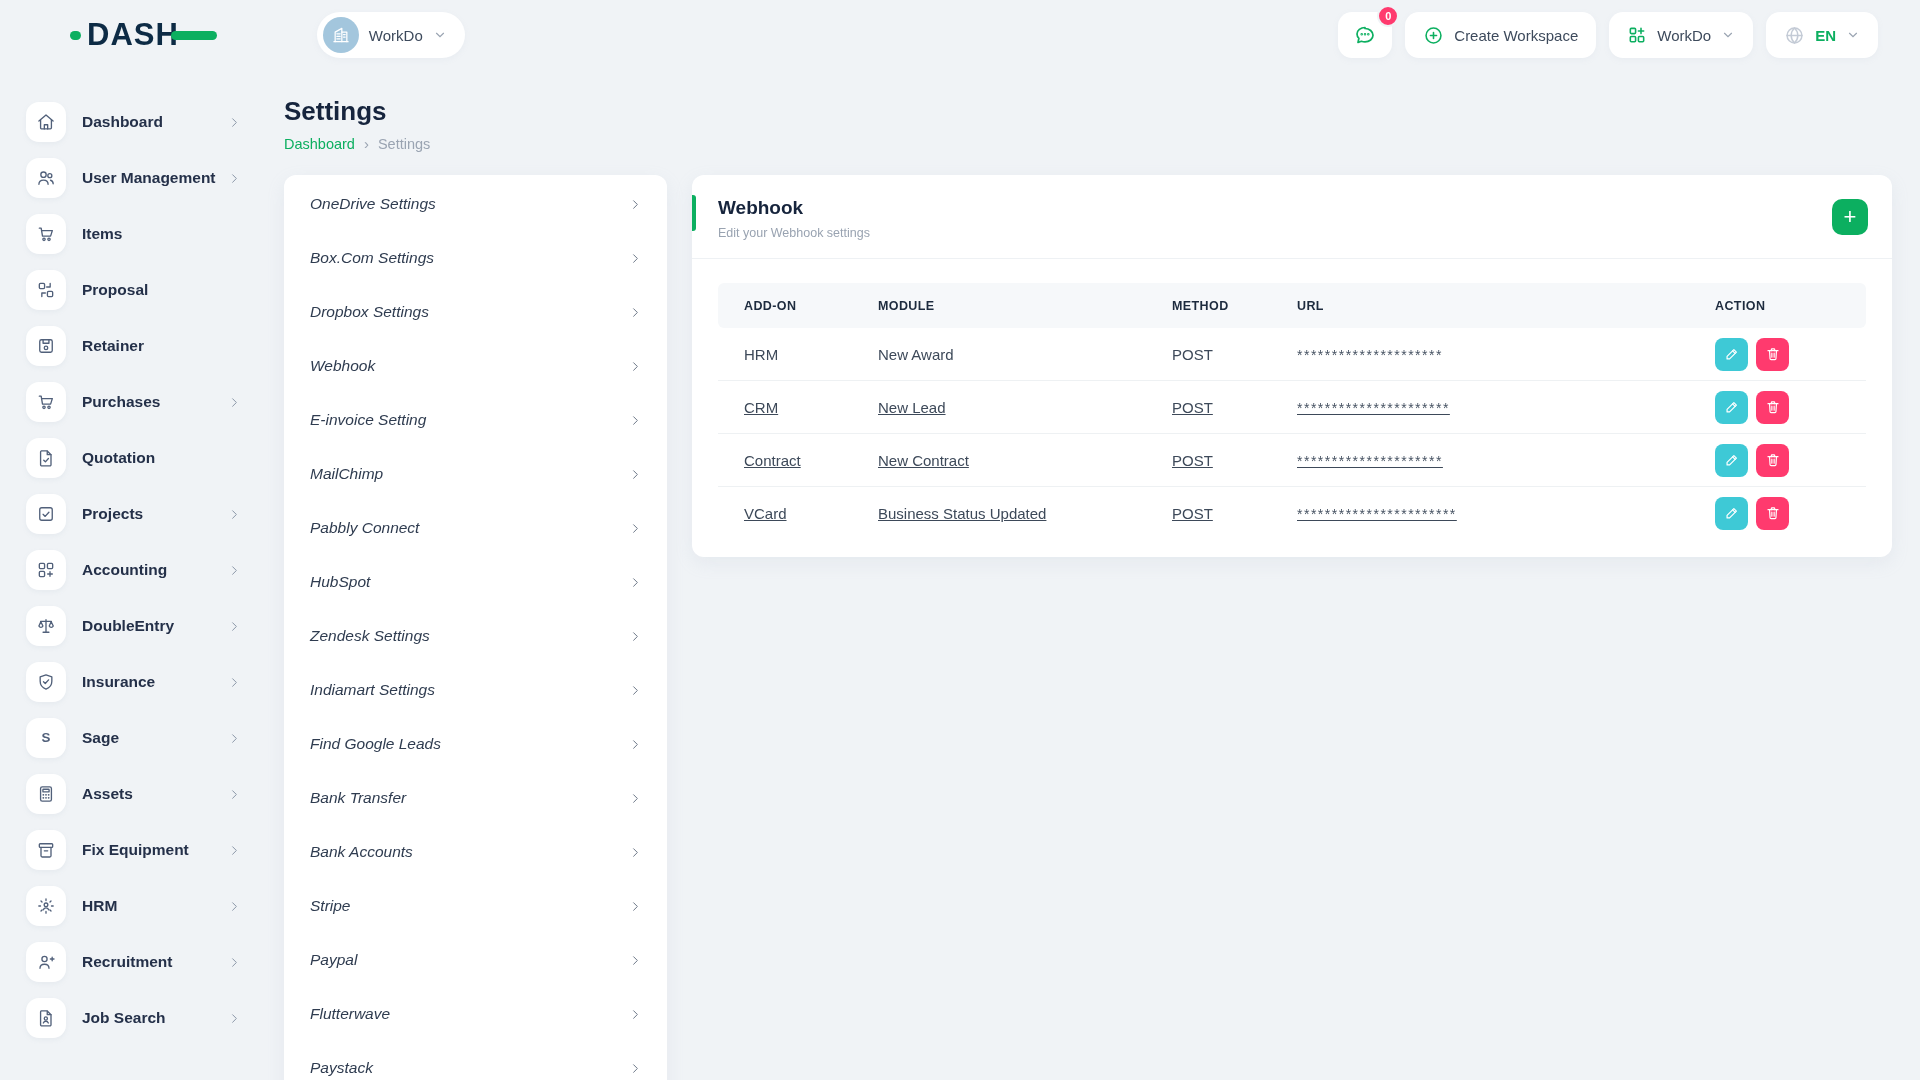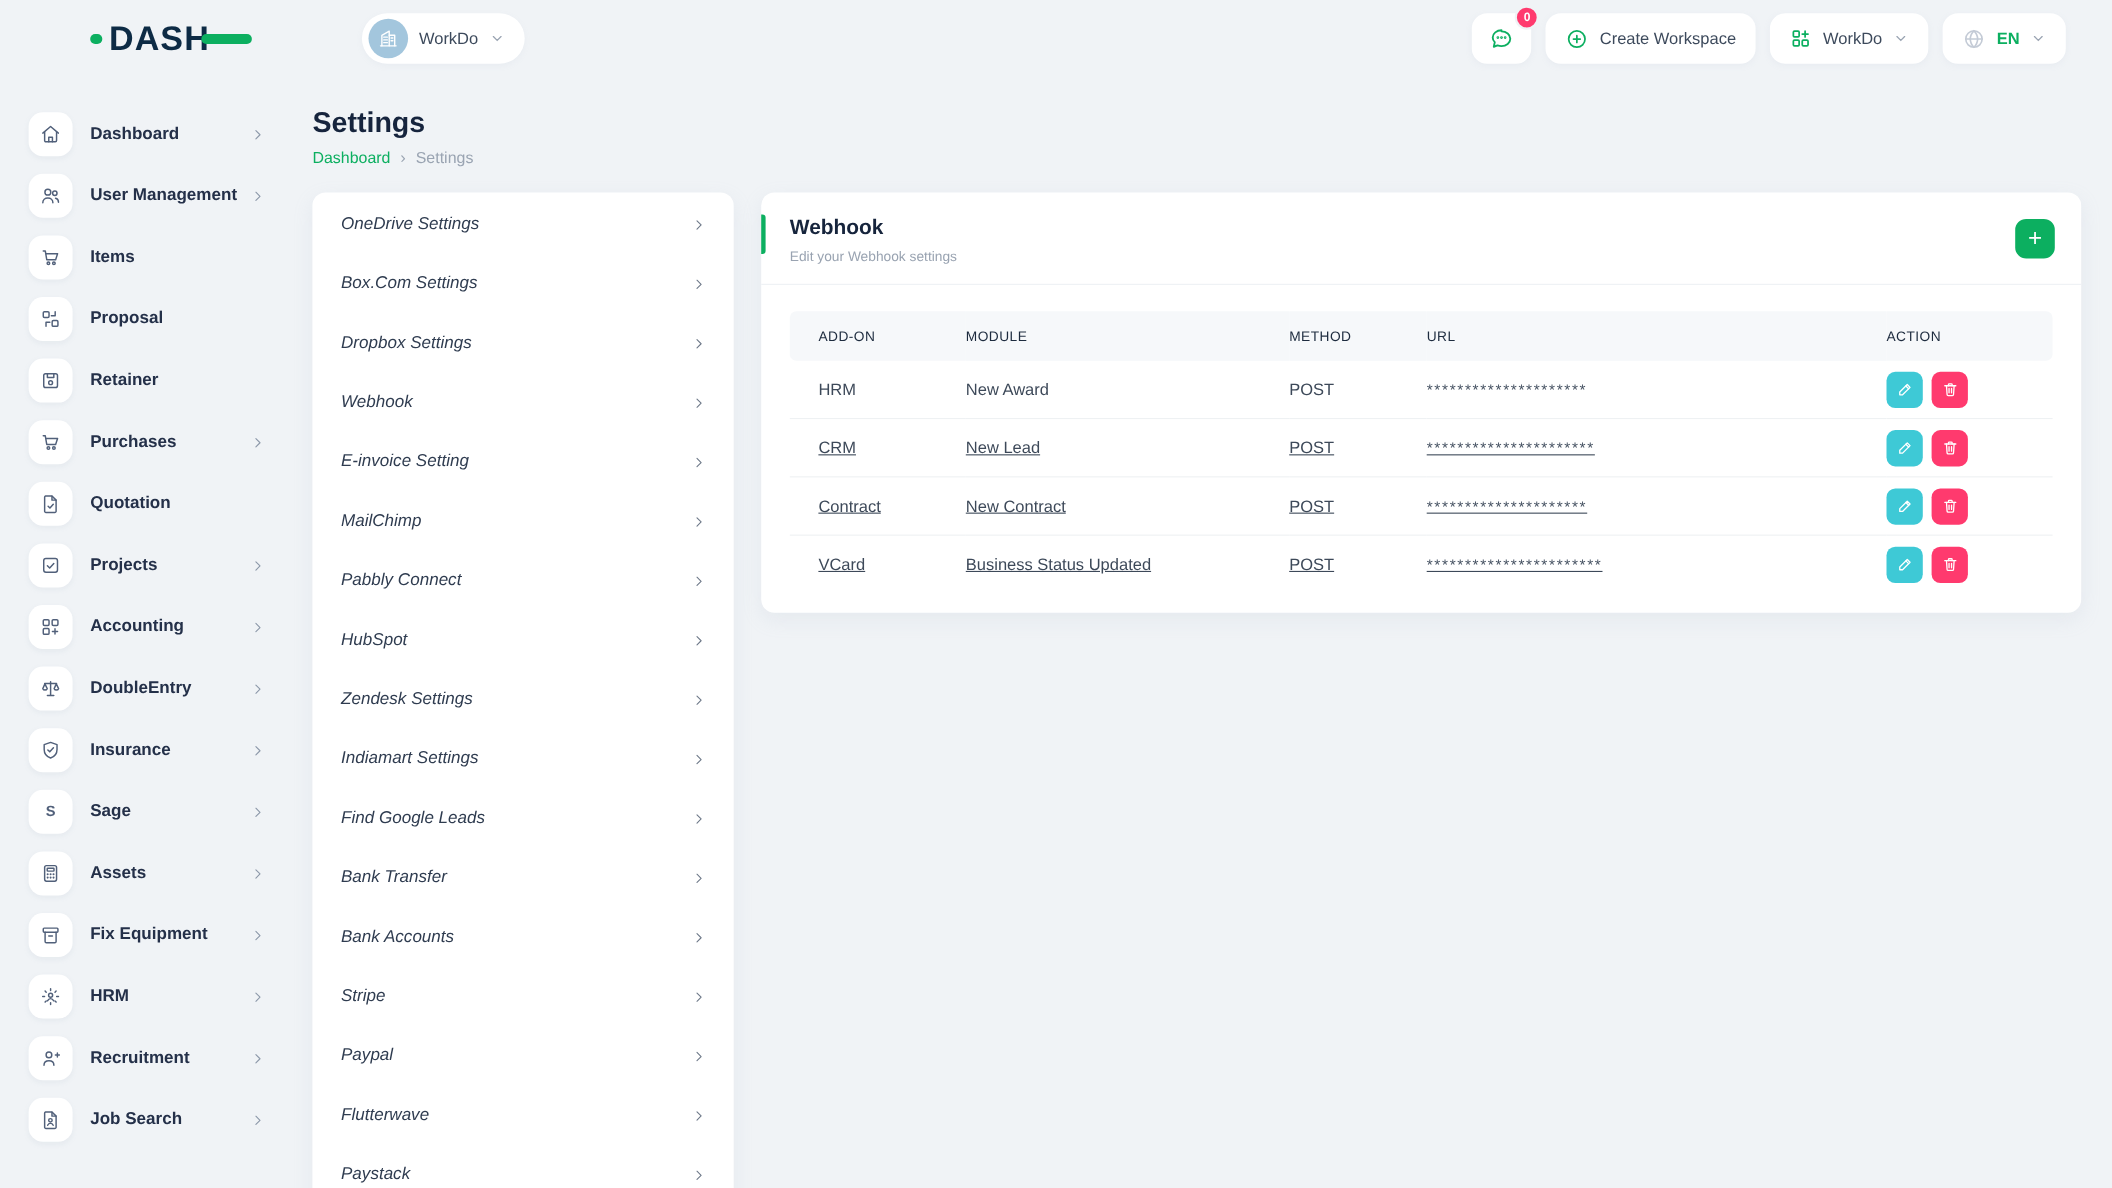--- a/index.html
+++ b/index.html
@@ -1,21 +1,21 @@
 <!DOCTYPE html>
 <html><head>
 <meta charset="utf-8">
 <style>
   * { margin:0; padding:0; box-sizing:border-box; }
   html,body { width:1920px; height:1080px; overflow:hidden;
     font-family:"Liberation Sans", "DejaVu Sans", sans-serif;
     background:#f0f3f6; color:#2c3a50; }
 
   
-  .header { position:absolute; top:0; left:16px; right:0; height:70px;
+  .header { position:absolute; top:0; left:4px; right:0; height:70px;
     display:flex; align-items:center; padding:0 42px 0 66px; }
   .logo { display:flex; align-items:center; gap:6px; }
   .logo-dot { width:11px; height:9px; border-radius:5px; background:#0caf60; }
   .logo-text { font-size:31px; font-weight:900; color:#0d2b45; letter-spacing:1px; }
   .logo-dash { width:46px; height:9px; border-radius:5px; background:#0caf60; margin-left:-14px; }
 
   .pill { background:#fff; border-radius:14px; height:46px; display:flex;
     align-items:center; gap:10px; padding:0 18px; font-size:15px; color:#3d4a5c;
     cursor:pointer; box-shadow:0 2px 6px rgba(150,165,185,0.08); }
   .workspace-pill { margin-left:100px; padding:0 18px 0 6px; border-radius:26px; }
@@ -69,21 +69,21 @@
   .wh-title { font-size:19px; font-weight:700; color:#16243c; }
   .wh-sub { margin-top:7px; font-size:12.5px; color:#99a3b1; }
   .wh-add { position:absolute; top:24px; right:24px; width:36px; height:36px;
     border-radius:10px; background:#0caf60; color:#fff; font-size:22px; font-weight:400;
     display:flex; align-items:center; justify-content:center; border:none; cursor:pointer; }
 
   .table-wrap { padding:24px 26px 18px; }
   table { width:100%; border-collapse:collapse; table-layout:fixed; }
   col.c1{width:160px} col.c2{width:294px} col.c3{width:125px} col.c4{width:418px} col.c5{width:auto}
   thead th { background:#f6f8fa; height:45px; text-align:left; font-size:12.5px;
-    font-weight:400; color:#1d2b3e; letter-spacing:.4px; padding:0; }
+    font-weight:700; color:#1d2b3e; letter-spacing:.4px; padding:0; }
   thead th:first-child { padding-left:26px; border-radius:6px 0 0 6px; }
   thead th:last-child { border-radius:0 6px 6px 0; }
   tbody td { height:52px; font-size:15px; color:#3d4959; padding:0; }
   tbody td:first-child { padding-left:26px; }
   tbody tr + tr td { border-top:1px solid #eef1f3;text-decoration:underline; }
   .url-mask { letter-spacing:1.5px; font-size:14px; color:#465262; }
   .action-cell { display:flex; gap:8px; align-items:center; height:52px; }
   .act-btn { width:33px; height:33px; border-radius:8px; border:none; cursor:pointer;
     display:flex; align-items:center; justify-content:center; color:#fff; }
   .act-edit { background:#3ec9d6; }

